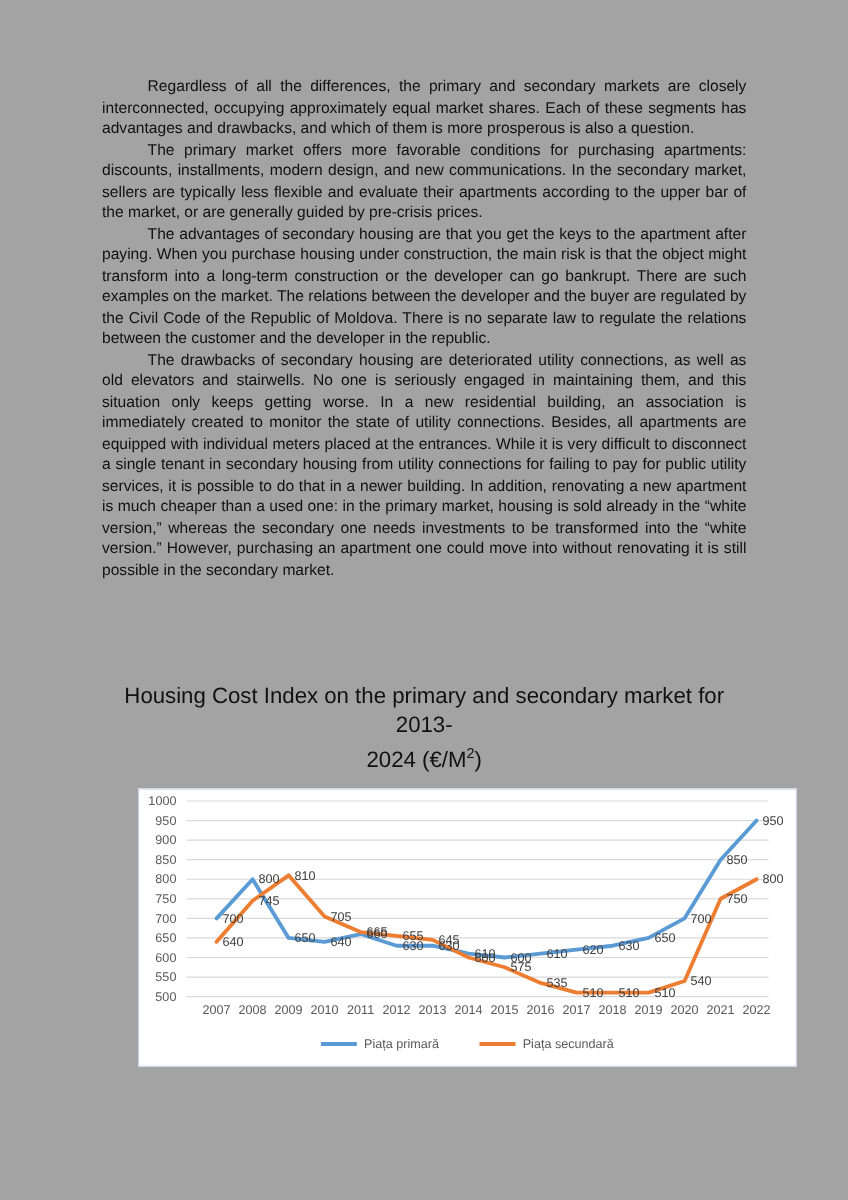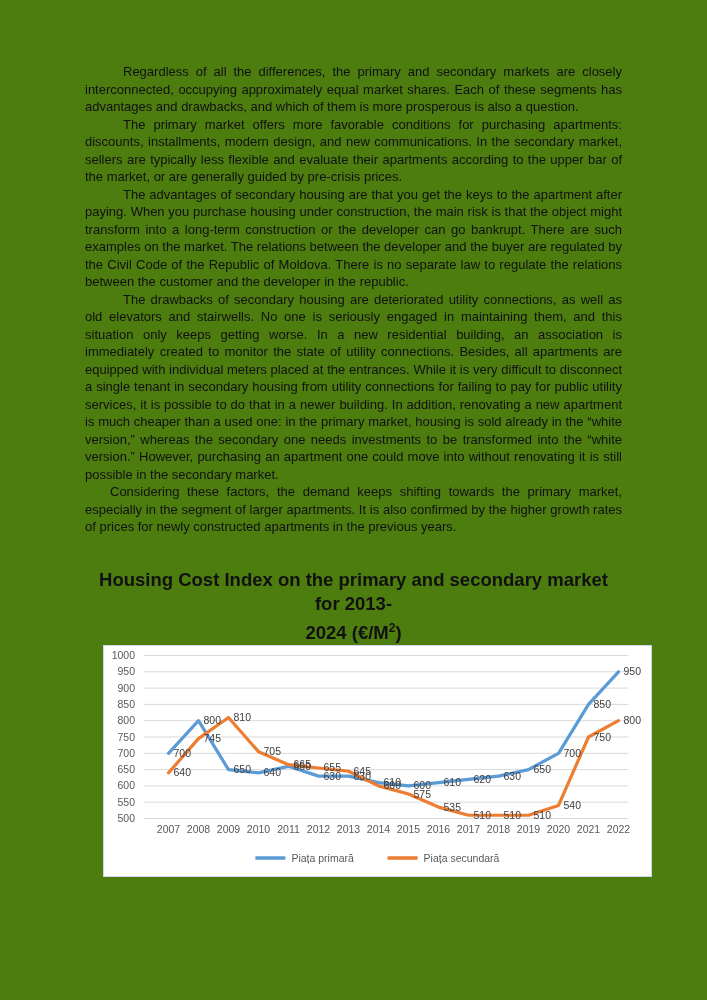--- a/index.html
+++ b/index.html
@@ -1,19 +1,19 @@
 <!DOCTYPE html>
 <html><head>
 <meta charset="utf-8">
 <style>
   html,body{margin:0;padding:0;background:#ffffff;}
   .page{
     position:relative;
     width:707px;height:1000px;
-    background:#4d7c0f;
+    background:#a3a3a3;
     font-family:"Liberation Sans", sans-serif;
     color:#111111;
     overflow:hidden;
   }
   .text-block{
     position:absolute;
     left:85px;top:63px;
     width:537px;
   }
   .text-block p{
@@ -24,48 +24,47 @@
     text-indent:38px;
     color:#111111;
   }
   .text-block p.small-indent{ text-indent:25px; }
   .chart-heading{
     position:absolute;
     left:85px;top:568px;
     width:537px;
     margin:0;
     font-size:18.5px;
-    font-weight:700;
+    font-weight:400;
     line-height:24px;
     text-align:center;
     color:#111111;
   }
   .chart-heading sup{ font-size:12px; }
   .chart-box{
     position:absolute;
     left:103px;top:645px;
     width:549px;height:232px;
-    margin:0;
+    margin:12px;
     border:1px solid #ccd6e8;
     box-sizing:border-box;
     background:#ffffff;
   }
   .chart-box svg{ display:block; }
 </style>
 </head>
 <body>
 
 <div class="page">
 
   <div class="text-block">
     <p>Regardless of all the differences, the primary and secondary markets are closely interconnected, occupying approximately equal market shares. Each of these segments has advantages and drawbacks, and which of them is more prosperous is also a question.</p>
     <p>The primary market offers more favorable conditions for purchasing apartments: discounts, installments, modern design, and new communications. In the secondary market, sellers are typically less flexible and evaluate their apartments according to the upper bar of the market, or are generally guided by pre-crisis prices.</p>
     <p>The advantages of secondary housing are that you get the keys to the apartment after paying. When you purchase housing under construction, the main risk is that the object might transform into a long-term construction or the developer can go bankrupt. There are such examples on the market. The relations between the developer and the buyer are regulated by the Civil Code of the Republic of Moldova. There is no separate law to regulate the relations between the customer and the developer in the republic.</p>
     <p>The drawbacks of secondary housing are deteriorated utility connections, as well as old elevators and stairwells. No one is seriously engaged in maintaining them, and this situation only keeps getting worse. In a new residential building, an association is immediately created to monitor the state of utility connections. Besides, all apartments are equipped with individual meters placed at the entrances. While it is very difficult to disconnect a single tenant in secondary housing from utility connections for failing to pay for public utility services, it is possible to do that in a newer building. In addition, renovating a new apartment is much cheaper than a used one: in the primary market, housing is sold already in the “white version,” whereas the secondary one needs investments to be transformed into the “white version.” However, purchasing an apartment one could move into without renovating it is still possible in the secondary market.</p>
-    <p class="small-indent">Considering these factors, the demand keeps shifting towards the primary market, especially in the segment of larger apartments. It is also confirmed by the higher growth rates of prices for newly constructed apartments in the previous years.</p>
   </div>
 
   <h2 class="chart-heading"><span>Housing Cost Index on the primary and secondary market for 2013-</span><br><span><span>2024 (€/M</span><sup>2</sup><span>)</span></span></h2>
 
   <figure class="chart-box">
     <svg id="chart-svg" width="547" height="230" viewBox="0 0 547 230">
         <line x1="39.5" y1="9.5" x2="524.5" y2="9.5" stroke="#D9D9D9" stroke-width="1"></line>
         <text x="31" y="13" text-anchor="end" font-size="10.5" fill="#595959">1000</text>
         <line x1="39.5" y1="25.8" x2="524.5" y2="25.8" stroke="#D9D9D9" stroke-width="1"></line>
         <text x="31" y="29.3" text-anchor="end" font-size="10.5" fill="#595959">950</text>

